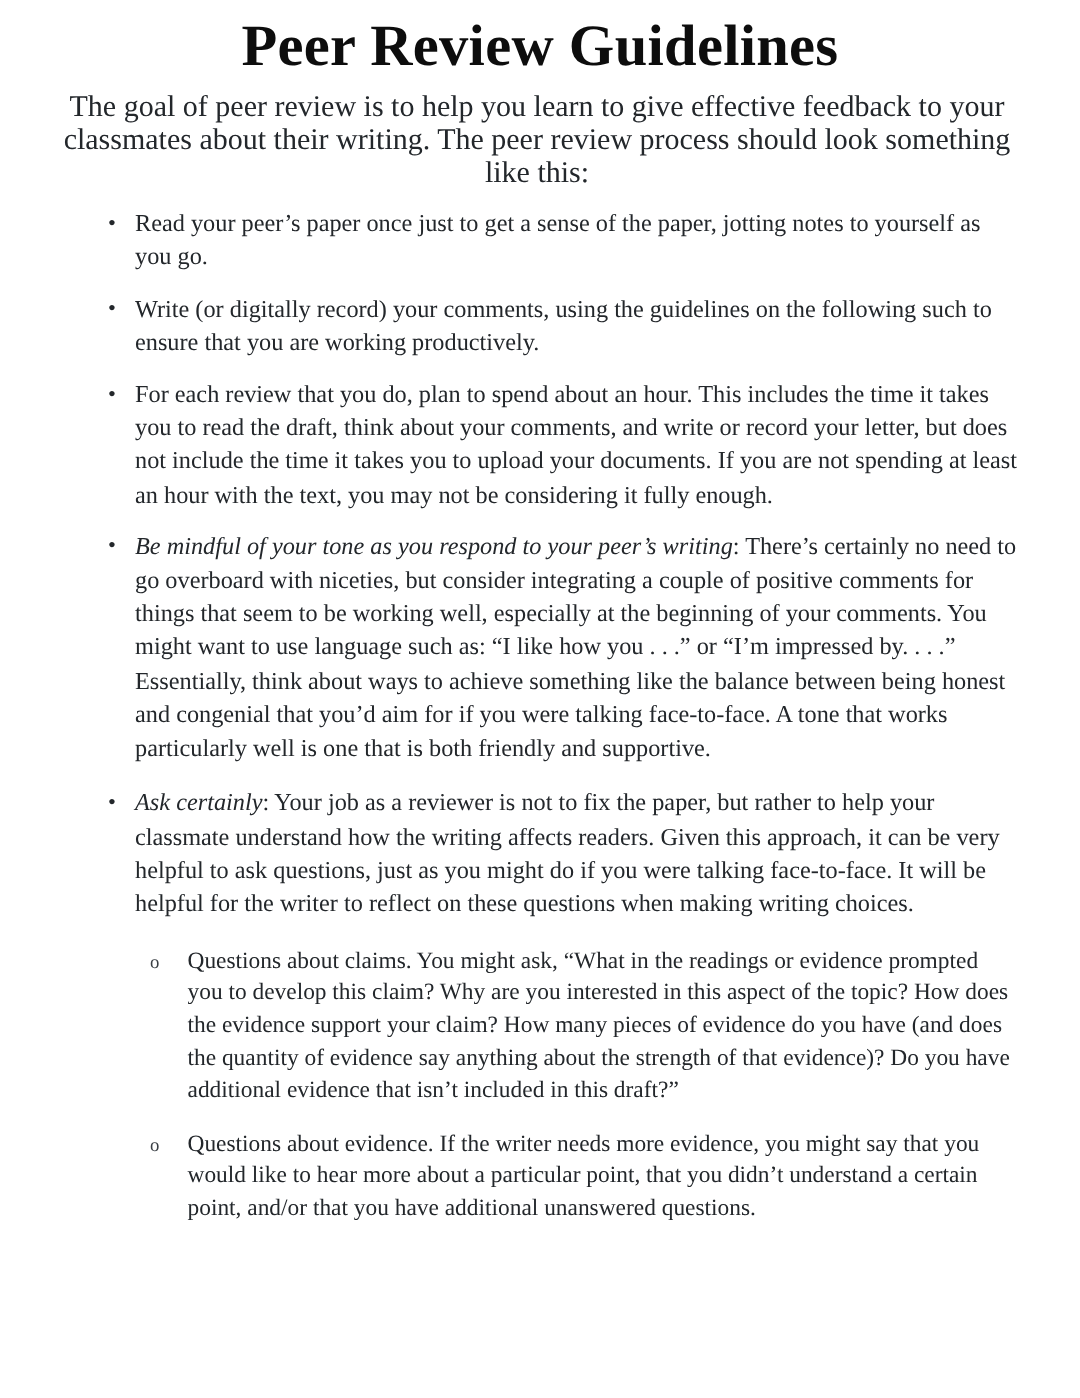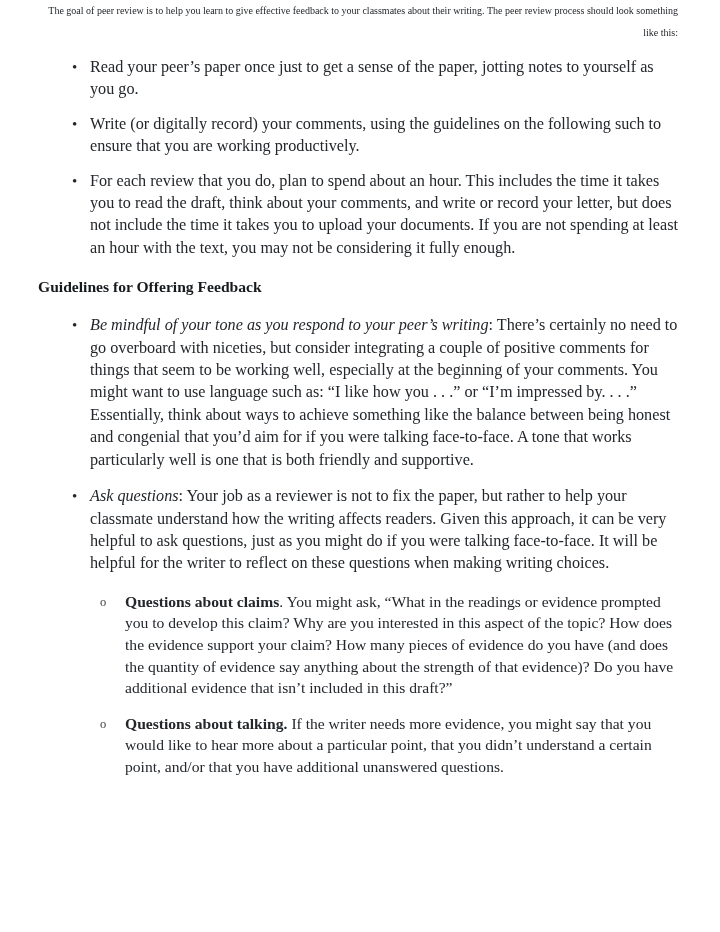--- a/index.html
+++ b/index.html
@@ -34,23 +34,23 @@
     line-height: 46px;
     text-align: center;
     margin: 8px 0 6px 0;
     letter-spacing: 0.2px;
     color: #0d0d0d;
   }
 
   
   .intro {
     margin: 0 42px 0 38px;
-    font-size: 10px;
+    font-size: 20px;
     line-height: 22px;
-    text-align: right;
+    text-align: center;
     color: #23272b;
   }
 
   
   .section-heading {
     margin: 17px 0 4px 38px;
     font-size: 15.6px;
     line-height: 22px;
     font-weight: bold;
     color: #171a1d;
@@ -104,29 +104,30 @@
   }
 
   .gap-sm { height: 12px; }
   .gap-md { height: 16px; }
 
   .lead-bi {
     font-weight: normal;
     font-style: italic;
   }
   .lead-b {
-    font-weight: bold;
+    font-weight: normal;
     font-style: normal;
   }
 </style>
 </head>
 <body>
 
 <div class="page">
 
+  <h1 class="doc-title">Peer Review Guidelines</h1>
 
   <p class="intro">The goal of peer review is to help you learn to give effective feedback to your classmates about their writing. The peer review process should look something like this:</p>
 
   <div class="gap-sm"></div>
 
   <ul class="level1">
     <li>
       <span class="marker">•</span>
       <span>Read your peer’s paper once just to get a sense of the paper, jotting notes to yourself as you go.</span>
     </li>
@@ -135,43 +136,42 @@
       <span class="marker">•</span>
       <span>Write (or digitally record) your comments, using the guidelines on the following such to ensure that you are working productively.</span>
     </li>
     <li class="spacer-li" style="height:12px;list-style:none;"></li>
     <li>
       <span class="marker">•</span>
       <span>For each review that you do, plan to spend about an hour. This includes the time it takes you to read the draft, think about your comments, and write or record your letter, but does not include the time it takes you to upload your documents. If you are not spending at least an hour with the text, you may not be considering it fully enough.</span>
     </li>
   </ul>
 
-  <h2 class="section-heading">Guidelines for Offering Feedback</h2>
 
   <div class="gap-sm"></div>
 
   <ul class="level1">
     <li>
       <span class="marker">•</span>
       <span class="lead-bi">Be mindful of your tone as you respond to your peer’s writing</span><span>: There’s certainly no need to go overboard with niceties, but consider integrating a couple of positive comments for things that seem to be working well, especially at the beginning of your comments. You might want to use language such as: “I like how you . . .” or “I’m impressed by. . . .” Essentially, think about ways to achieve something like the balance between being honest and congenial that you’d aim for if you were talking face-to-face. A tone that works particularly well is one that is both friendly and supportive.</span>
     </li>
     <li class="spacer-li" style="height:14px;list-style:none;"></li>
     <li>
       <span class="marker">•</span>
-      <span class="lead-bi">Ask questions</span><span>: Your job as a reviewer is not to fix the paper, but rather to help your classmate understand how the writing affects readers. Given this approach, it can be very helpful to ask questions, just as you might do if you were talking face-to-face. It will be helpful for the writer to reflect on these questions when making writing choices.</span>
+      <span class="lead-bi">Ask certainly</span><span>: Your job as a reviewer is not to fix the paper, but rather to help your classmate understand how the writing affects readers. Given this approach, it can be very helpful to ask questions, just as you might do if you were talking face-to-face. It will be helpful for the writer to reflect on these questions when making writing choices.</span>
     </li>
   </ul>
 
   <div class="gap-md"></div>
 
   <ul class="level2">
     <li>
       <span class="marker">o</span>
       <span class="lead-b">Questions about claims</span><span>. You might ask, “What in the readings or evidence prompted you to develop this claim? Why are you interested in this aspect of the topic? How does the evidence support your claim? How many pieces of evidence do you have (and does the quantity of evidence say anything about the strength of that evidence)? Do you have additional evidence that isn’t included in this draft?”</span>
     </li>
     <li class="spacer-li" style="height:14px;list-style:none;"></li>
     <li>
       <span class="marker">o</span>
-      <span class="lead-b">Questions about talking.</span><span> If the writer needs more evidence, you might say that you would like to hear more about a particular point, that you didn’t understand a certain point, and/or that you have additional unanswered questions.</span>
+      <span class="lead-b">Questions about evidence.</span><span> If the writer needs more evidence, you might say that you would like to hear more about a particular point, that you didn’t understand a certain point, and/or that you have additional unanswered questions.</span>
     </li>
   </ul>
 
 </div>
 
 </body></html>

